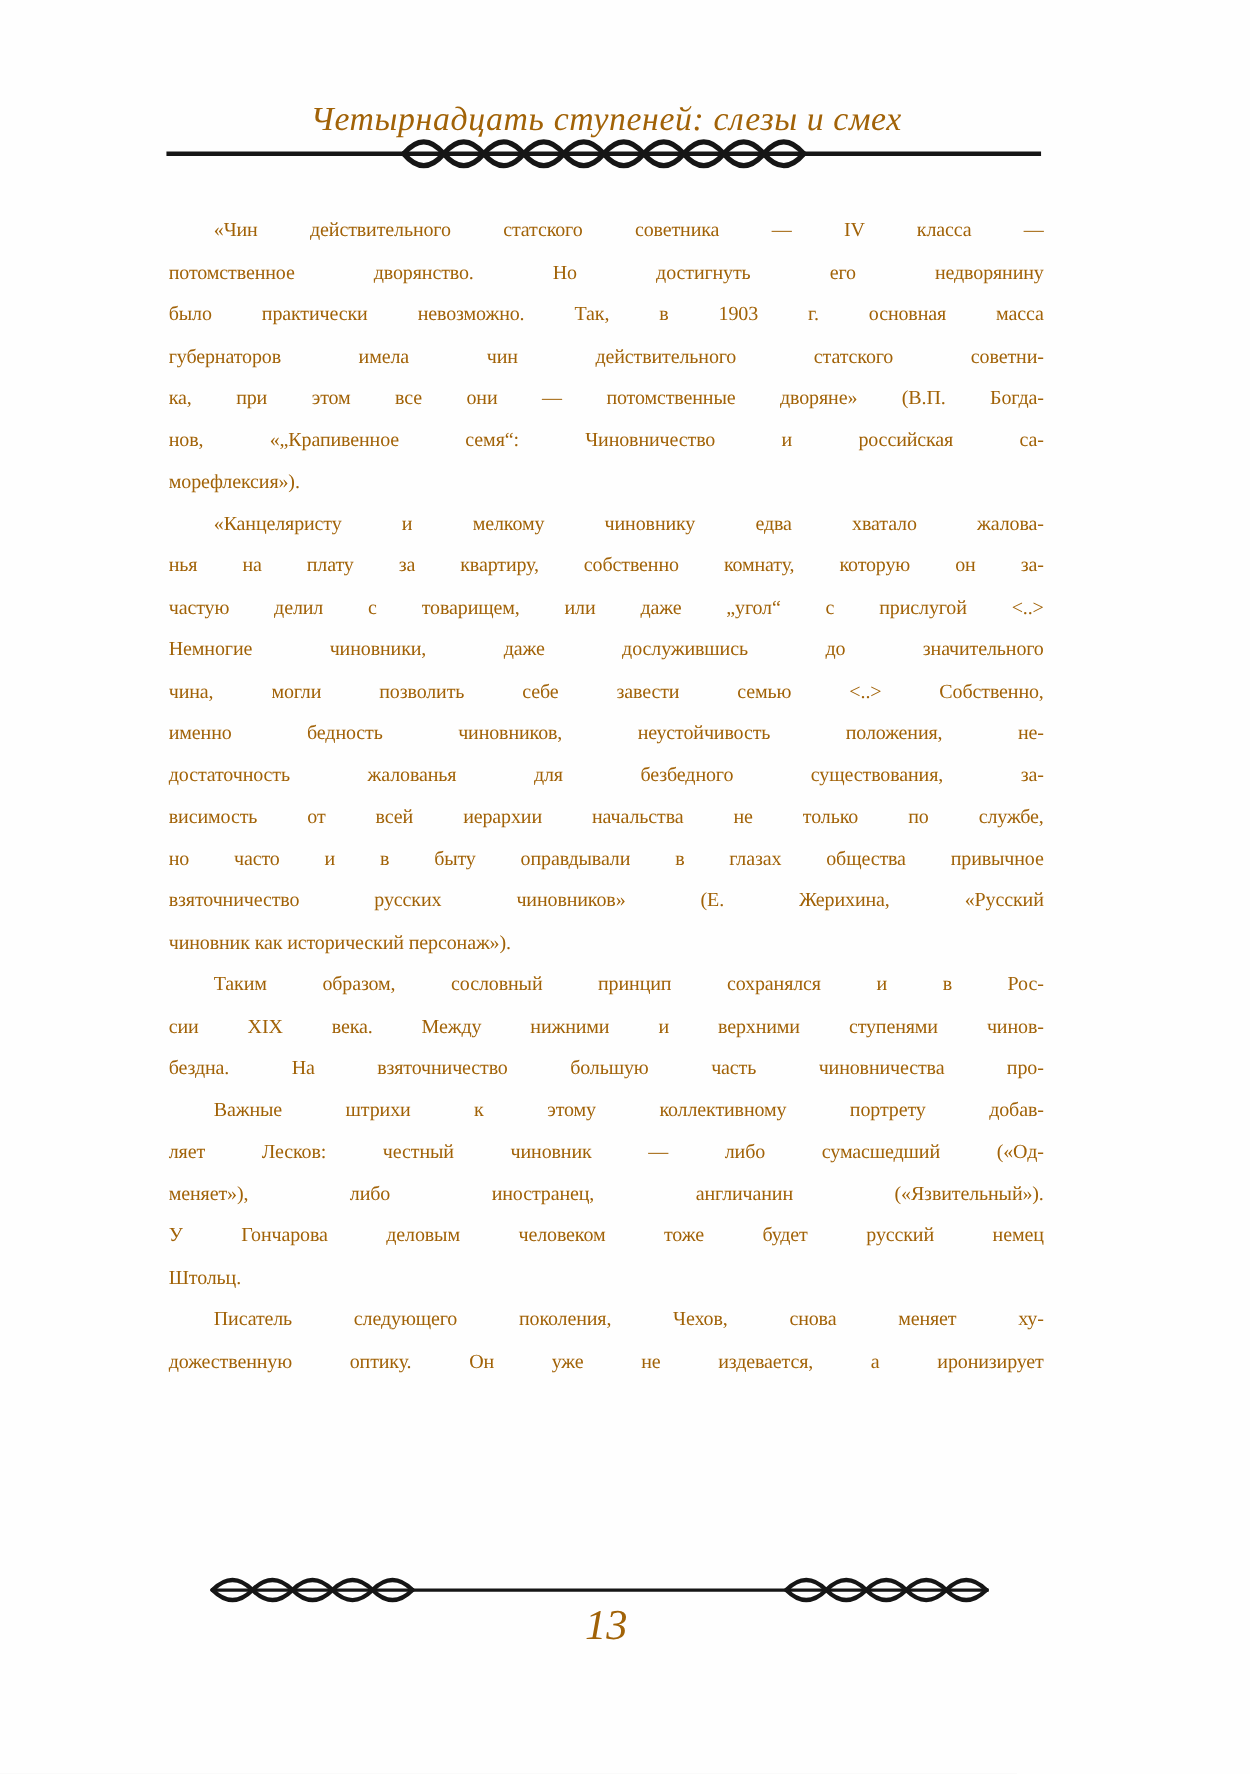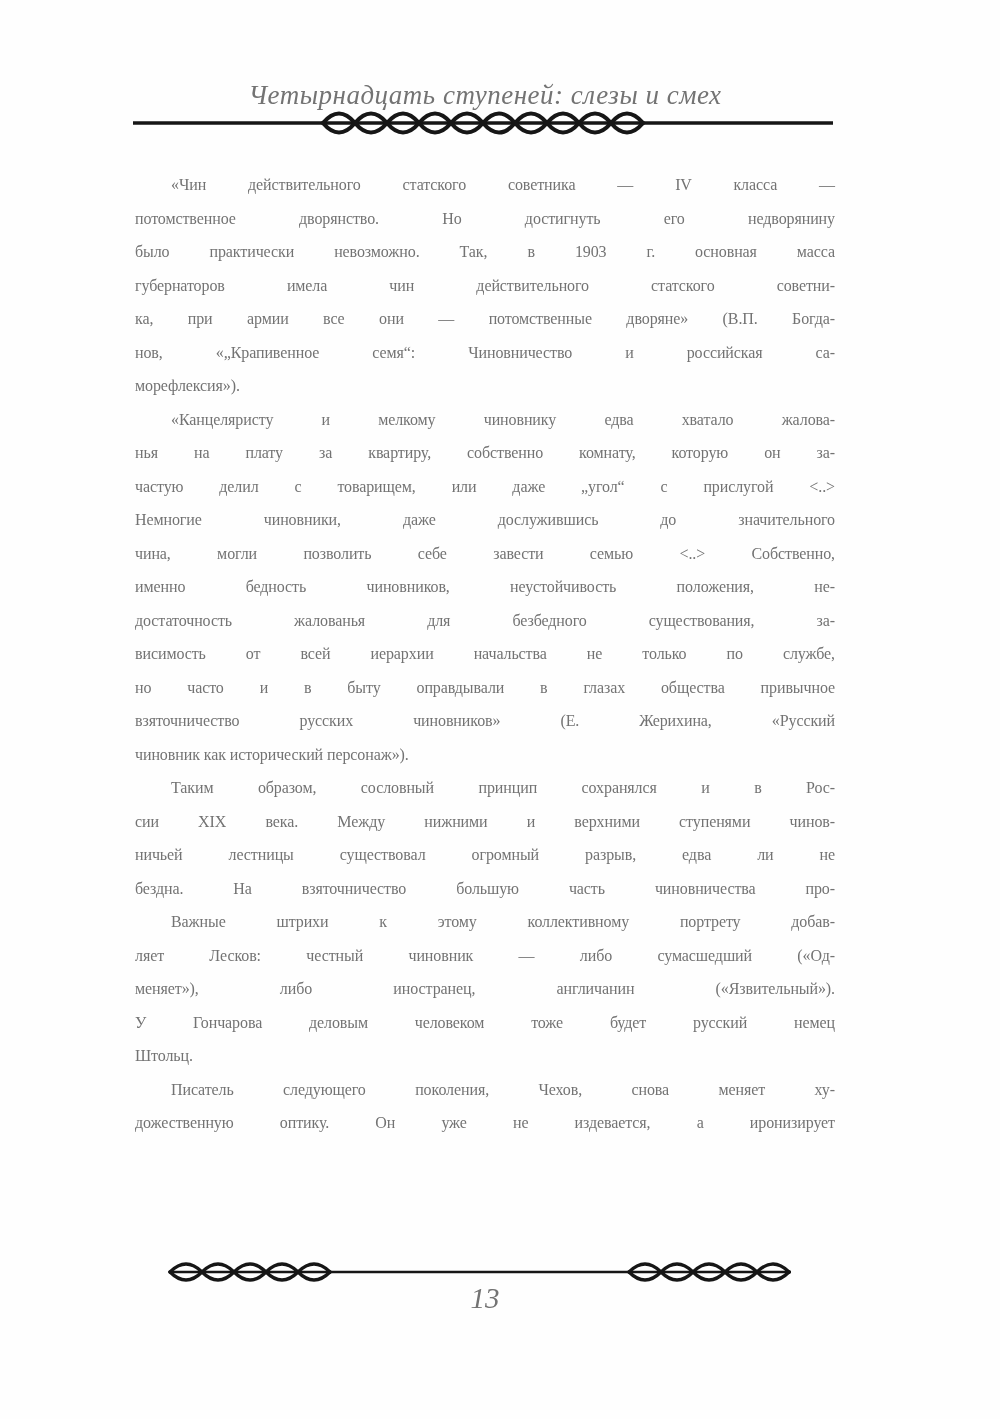--- a/index.html
+++ b/index.html
@@ -2,21 +2,21 @@
 <html lang="ru"><head>
 <meta charset="utf-8">
 <style>
   html,body{margin:0;padding:0;}
   body{background:#e9e9e9;}
   .page{
     position:relative;
     width:1000px;height:1419px;
     margin:0 auto;
     background:#fefefe;
-    color:#737373;
+    color:#a16207;
     font-family:"Liberation Serif","DejaVu Serif",serif;
     overflow:hidden;
   }
   .running-head{
     position:absolute;
     top:80px;left:135px;width:700px;
     text-align:center;
     font-style:italic;
     font-size:27px;
     letter-spacing:0.5px;
@@ -38,21 +38,21 @@
     text-align-last:justify;
     min-height:33.5px;
   }
   .line.flush{text-align-last:left;}
   .line.indent{text-indent:36px;}
   .folio{
     position:absolute;
     top:1282px;left:135px;width:700px;
     text-align:center;
     font-style:italic;
-    font-size:29px;
+    font-size:34px;
   }
   .ink-stroke{stroke:#161616;fill:none;}
 </style>
 </head>
 <body>
 
 <div class="page">
 
   <div class="running-head">Четырнадцать ступеней: слезы и смех</div>
 
@@ -62,37 +62,36 @@
       <path class="ink-stroke" stroke-width="4.2" stroke-linecap="round" d="M190,16 Q206,-3 222,16 Q238,35 254,16 Q270,-3 286,16 Q302,35 318,16 Q334,-3 350,16 Q366,35 382,16 Q398,-3 414,16 Q430,35 446,16 Q462,-3 478,16 Q494,35 510,16"></path>
       <path class="ink-stroke" stroke-width="4.2" stroke-linecap="round" d="M190,16 Q206,35 222,16 Q238,-3 254,16 Q270,35 286,16 Q302,-3 318,16 Q334,35 350,16 Q366,-3 382,16 Q398,35 414,16 Q430,-3 446,16 Q462,35 478,16 Q494,-3 510,16"></path>
     </svg>
   </div>
 
   <div class="text-block">
       <div class="line indent">«Чин действительного статского советника — IV класса —</div>
       <div class="line">потомственное дворянство. Но достигнуть его недворянину</div>
       <div class="line">было практически невозможно. Так, в 1903 г. основная масса</div>
       <div class="line">губернаторов имела чин действительного статского советни-</div>
-      <div class="line">ка, при армии все они — потомственные дворяне» (В.П. Богда-</div>
+      <div class="line">ка, при этом все они — потомственные дворяне» (В.П. Богда-</div>
       <div class="line">нов, «„Крапивенное семя“: Чиновничество и российская са-</div>
       <div class="line flush">морефлексия»).</div>
       <div class="line indent">«Канцеляристу и мелкому чиновнику едва хватало жалова-</div>
       <div class="line">нья на плату за квартиру, собственно комнату, которую он за-</div>
       <div class="line">частую делил с товарищем, или даже „угол“ с прислугой &lt;..&gt;</div>
       <div class="line">Немногие чиновники, даже дослужившись до значительного</div>
       <div class="line">чина, могли позволить себе завести семью &lt;..&gt; Собственно,</div>
       <div class="line">именно бедность чиновников, неустойчивость положения, не-</div>
       <div class="line">достаточность жалованья для безбедного существования, за-</div>
       <div class="line">висимость от всей иерархии начальства не только по службе,</div>
       <div class="line">но часто и в быту оправдывали в глазах общества привычное</div>
       <div class="line">взяточничество русских чиновников» (Е. Жерихина, «Русский</div>
       <div class="line flush">чиновник как исторический персонаж»).</div>
       <div class="line indent">Таким образом, сословный принцип сохранялся и в Рос-</div>
       <div class="line">сии XIX века. Между нижними и верхними ступенями чинов-</div>
-      <div class="line">ничьей лестницы существовал огромный разрыв, едва ли не</div>
       <div class="line">бездна. На взяточничество большую часть чиновничества про-</div>
       <div class="line indent">Важные штрихи к этому коллективному портрету добав-</div>
       <div class="line">ляет Лесков: честный чиновник — либо сумасшедший («Од-</div>
       <div class="line">меняет»), либо иностранец, англичанин («Язвительный»).</div>
       <div class="line">У Гончарова деловым человеком тоже будет русский немец</div>
       <div class="line flush">Штольц.</div>
       <div class="line indent">Писатель следующего поколения, Чехов, снова меняет ху-</div>
       <div class="line">дожественную оптику. Он уже не издевается, а иронизирует</div>
     </div>
 

